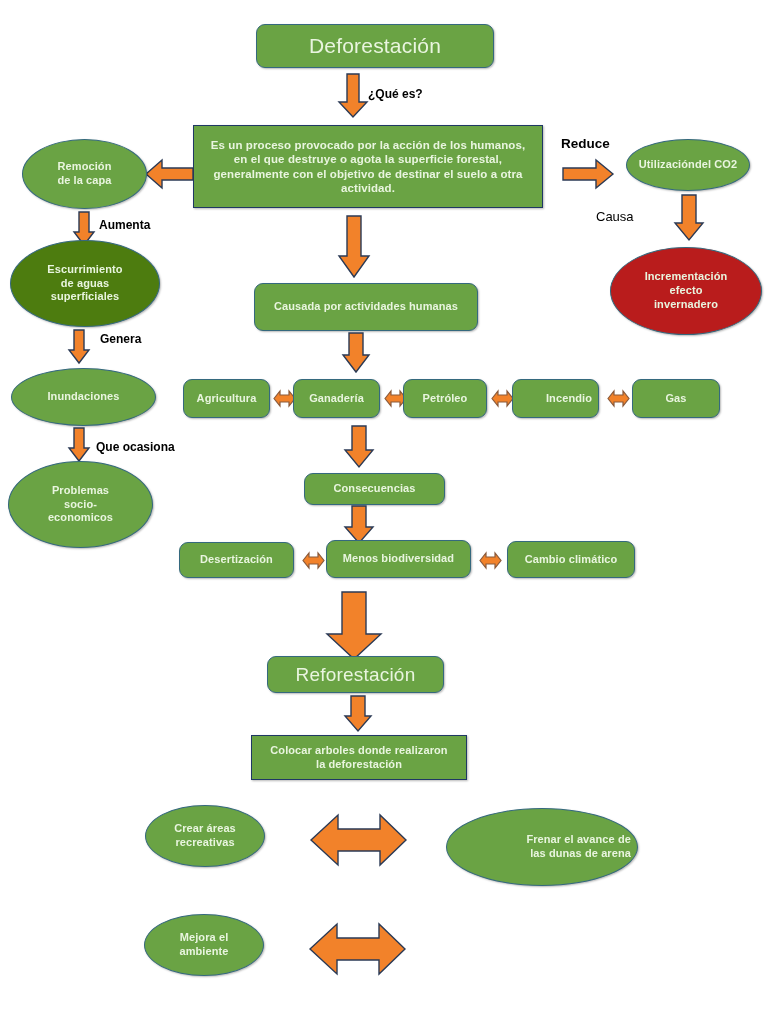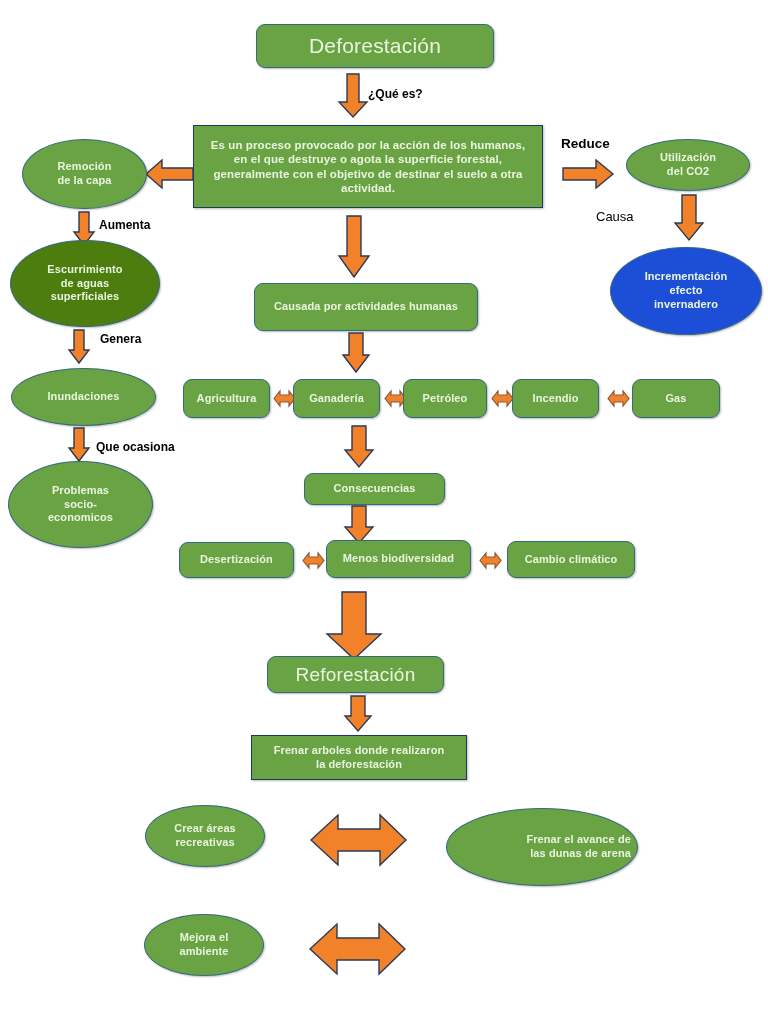--- a/index.html
+++ b/index.html
@@ -149,34 +149,34 @@
   </div>
 
   <div class="conn-label" style="left: 561px; top: 136px; font-size: 13.5px; color: rgb(0, 0, 0);">Reduce</div>
 
   <div class="arrow" style="left:562px; top:158px; width:52px; height:32px;">
     <svg width="52" height="32" viewBox="0 0 52 32">
       <polygon class="arr-fill arr-stroke" points="51,16 34,2 34,10 1,10 1,22 34,22 34,30" style="fill: rgb(242, 130, 42); stroke: rgb(43, 58, 85);"></polygon>
     </svg>
   </div>
 
-  <div class="node ellipse small-text" style="left: 626px; top: 139px; width: 124px; height: 52px; flex-direction: column; background: rgb(106, 163, 68); color: rgb(233, 245, 223); border-color: rgb(53, 105, 126);">
+  <div class="node ellipse small-text" style="left: 626px; top: 139px; width: 124px; height: 52px; flex-direction: row; background: rgb(106, 163, 68); color: rgb(233, 245, 223); border-color: rgb(53, 105, 126);">
     <span>Utilización</span>
     <span>del CO2</span>
   </div>
 
   <div class="conn-label thin" style="left: 596px; top: 209px; color: rgb(0, 0, 0);">Causa</div>
 
   <div class="arrow" style="left:674px; top:195px; width:30px; height:46px;">
     <svg width="30" height="46" viewBox="0 0 30 46">
       <polygon class="arr-fill arr-stroke" points="8,0 22,0 22,28 29,28 15,45 1,28 8,28" style="fill: rgb(242, 130, 42); stroke: rgb(43, 58, 85);"></polygon>
     </svg>
   </div>
 
-  <div class="node ellipse small-text" style="left: 610px; top: 247px; width: 152px; height: 88px; flex-direction: column; background: #1d4ed8; color: rgb(233, 245, 223); border-color: rgb(53, 105, 126);">
+  <div class="node ellipse small-text" style="left: 610px; top: 247px; width: 152px; height: 88px; flex-direction: column; background: #b91c1c; color: rgb(233, 245, 223); border-color: rgb(53, 105, 126);">
     <span>Incrementación</span>
     <span>efecto</span>
     <span>invernadero</span>
   </div>
 
   <div class="arrow" style="left:338px; top:216px; width:32px; height:62px;">
     <svg width="32" height="62" viewBox="0 0 32 62">
       <polygon class="arr-fill arr-stroke" points="9,0 23,0 23,40 31,40 16,61 1,40 9,40" style="fill: rgb(242, 130, 42); stroke: rgb(43, 58, 85);"></polygon>
     </svg>
   </div>
@@ -211,21 +211,21 @@
 
   <div class="node rounded small-text" style="left: 403px; top: 379px; width: 84px; height: 39px; background: rgb(106, 163, 68); color: rgb(233, 245, 223); border-color: rgb(53, 105, 126);">
     <span>Petróleo</span>
   </div>
   <div class="arrow" style="left:492px; top:390px; width:21px; height:17px;">
     <svg width="21" height="17" viewBox="0 0 21 17">
       <polygon class="arr-fill arr-stroke-soft" points="0,8.5 6,1 6,5 15,5 15,1 21,8.5 15,16 15,12 6,12 6,16" style="fill: rgb(242, 130, 42);"></polygon>
     </svg>
   </div>
 
-  <div class="node rounded small-text" style="left: 512px; top: 379px; width: 87px; height: 39px; background: rgb(106, 163, 68); color: rgb(233, 245, 223); border-color: rgb(53, 105, 126);">
+  <div class="node rounded small-text" style="left: 512px; top: 379px; width: 87px; height: 39px; background: rgb(106, 163, 68); color: rgb(233, 245, 223); border-color: rgb(53, 105, 126); justify-content: flex-end;">
     <span>Incendio</span>
   </div>
   <div class="arrow" style="left:608px; top:390px; width:21px; height:17px;">
     <svg width="21" height="17" viewBox="0 0 21 17">
       <polygon class="arr-fill arr-stroke-soft" points="0,8.5 6,1 6,5 15,5 15,1 21,8.5 15,16 15,12 6,12 6,16" style="fill: rgb(242, 130, 42);"></polygon>
     </svg>
   </div>
 
   <div class="node rounded small-text" style="left: 632px; top: 379px; width: 88px; height: 39px; background: rgb(106, 163, 68); color: rgb(233, 245, 223); border-color: rgb(53, 105, 126);">
     <span>Gas</span>
@@ -279,21 +279,21 @@
     <span>Reforestación</span>
   </div>
 
   <div class="arrow" style="left:344px; top:696px; width:28px; height:36px;">
     <svg width="28" height="36" viewBox="0 0 28 36">
       <polygon class="arr-fill arr-stroke" points="7,0 21,0 21,20 27,20 14,35 1,20 7,20" style="fill: rgb(242, 130, 42); stroke: rgb(43, 58, 85);"></polygon>
     </svg>
   </div>
 
   <div class="node sharp small-text" style="left: 251px; top: 735px; width: 216px; height: 45px; flex-direction: column; background: rgb(106, 163, 68); color: rgb(233, 245, 223); border-color: rgb(31, 56, 100);">
-    <span>Frenar arboles donde realizaron</span>
+    <span>Colocar arboles donde realizaron</span>
     <span>la deforestación</span>
   </div>
 
   <div class="node ellipse small-text" style="left: 145px; top: 805px; width: 120px; height: 62px; flex-direction: column; background: rgb(106, 163, 68); color: rgb(233, 245, 223); border-color: rgb(53, 105, 126);">
     <span>Crear áreas</span>
     <span>recreativas</span>
   </div>
 
   <div class="arrow" style="left:311px; top:813px; width:96px; height:54px;">
     <svg width="96" height="54" viewBox="0 0 96 54">

